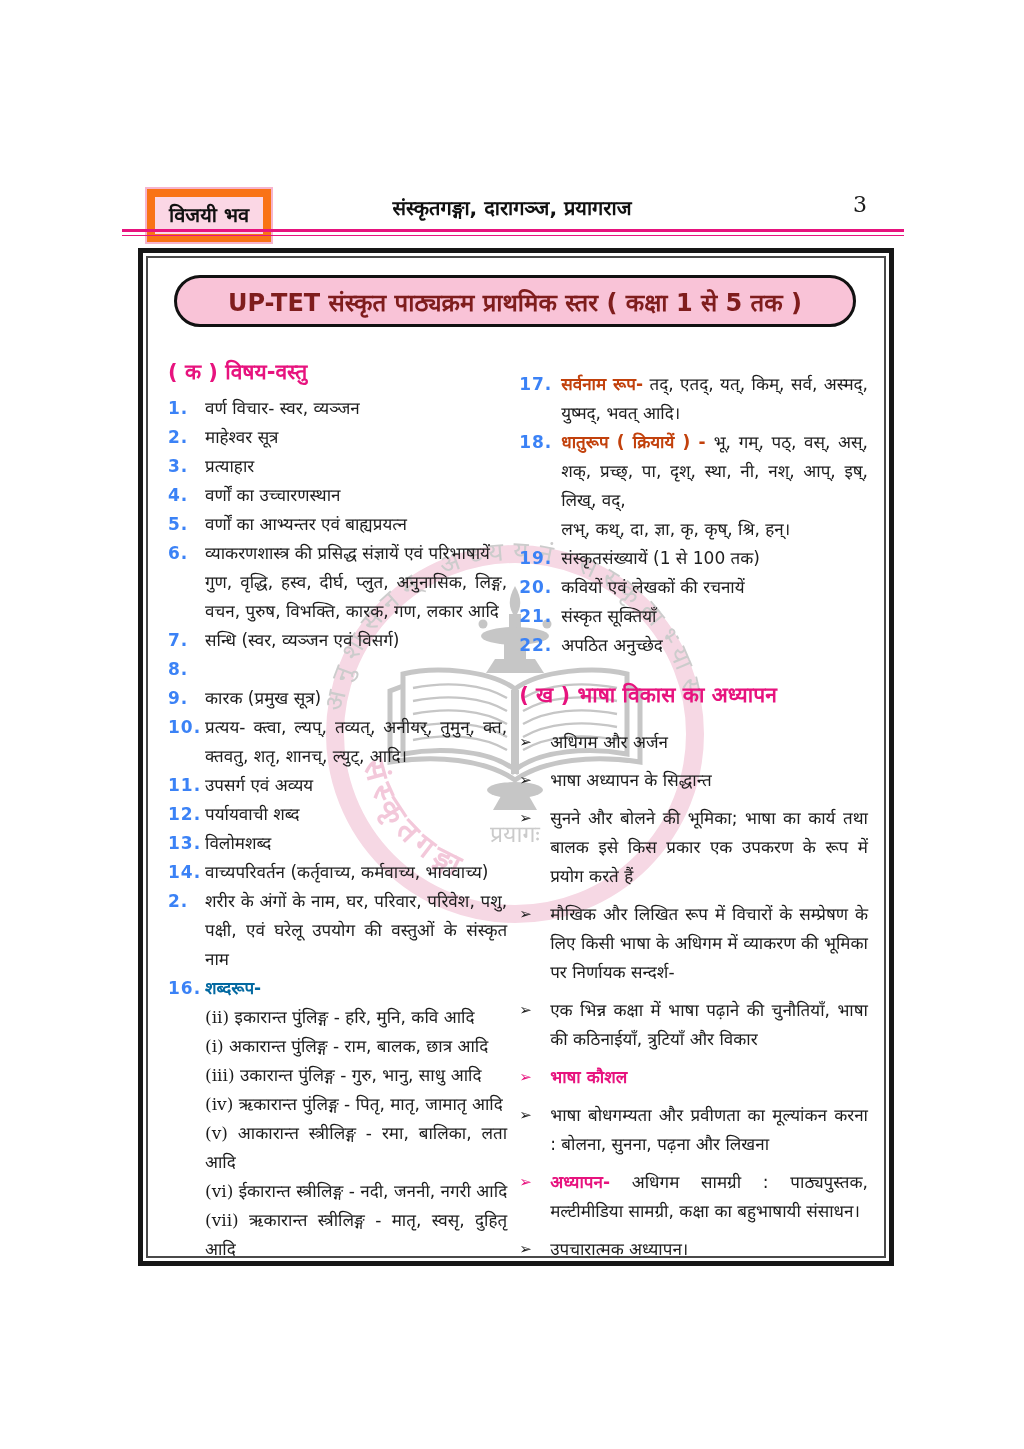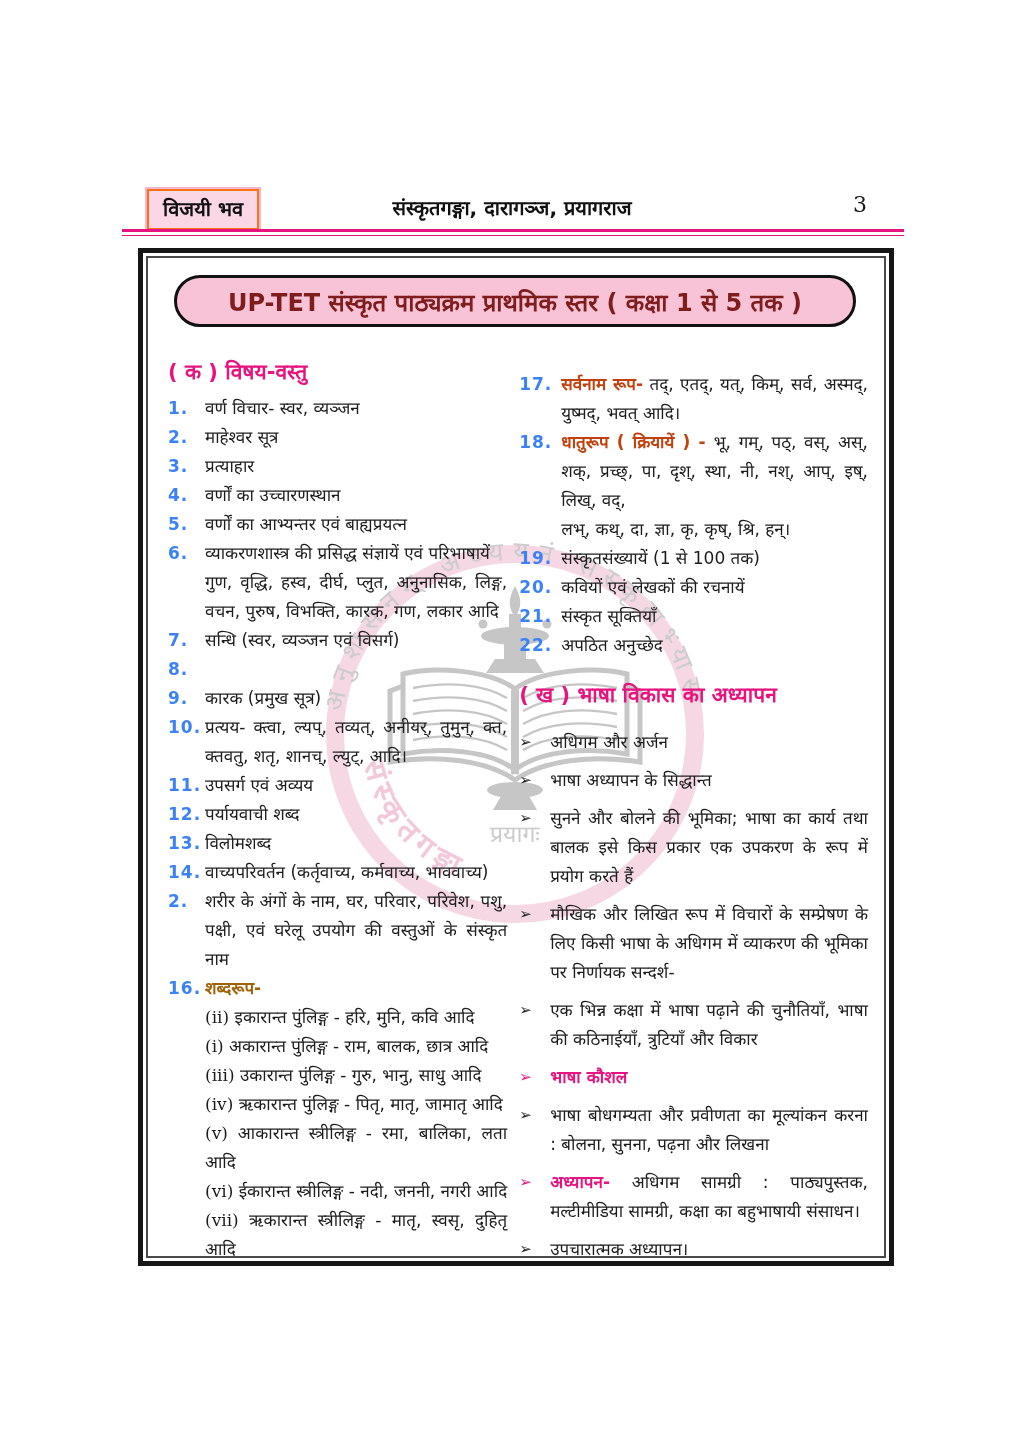--- a/index.html
+++ b/index.html
@@ -2,21 +2,21 @@
 <html><head>
 <meta charset="utf-8">
 <style>
   * { margin:0; padding:0; box-sizing:border-box; }
   html,body { width:1024px; height:1449px; background:#ffffff;
     font-family:"DejaVu Sans","Liberation Sans",sans-serif; color:#1c1c1c; }
   .page { position:relative; width:1024px; height:1449px; background:#fff; overflow:hidden; }
 
   
   .hdr-badge { position:absolute; left:147px; top:189px; padding:4px 14px 6px;
-    background:#fbd7e5; border:2px solid #f97316; box-shadow:0 0 0 2px #f6b4ce;
+    background:#fbd7e5; border:8px solid #f97316; box-shadow:0 0 0 2px #f6b4ce;
     font-size:20px; font-weight:bold; color:#111; }
   .hdr-center { position:absolute; left:312px; top:194px; width:400px; text-align:center;
     font-size:20px; font-weight:bold; color:#111; }
   .hdr-page-no { position:absolute; left:840px; top:192px; width:40px; text-align:center;
     font-family:"DejaVu Serif","Liberation Serif",serif; font-size:22px; }
   .hdr-rule { position:absolute; left:122px; top:229px; width:782px; height:7px;
     border-top:3px solid #e7137e; border-bottom:1px solid #e7137e; }
 
   
   .frame { position:absolute; left:138px; top:248px; width:756px; height:1018px;
@@ -39,21 +39,21 @@
 
   .sec-heading { color:#e7137e; font-weight:bold; font-size:21px; text-align:left; }
   .sec-heading.a { margin:0 0 9px 0; }
   .sec-heading.b { margin:20px 0 20px 0; }
 
   .item { display:flex; line-height:29px; font-size:17px; }
   .item .num { flex:none; width:37px; color:#3b82f6; font-weight:bold; letter-spacing:1px; }
   .col-right .item .num { width:42px; }
   .item .txt { flex:1; text-align:justify; white-space:pre-wrap; }
   .lead { font-weight:bold; }
-  .col-left  .lead { color:#a16207; }
+  .col-left  .lead { color:#0369a1; }
   .col-right .lead { color:#c2410c; }
   .lead:empty { display:none; }
 
   .subitem { line-height:29px; font-size:17px; padding-left:37px; text-align:justify; white-space:pre-wrap; }
   .subitem .roman { font-family:"DejaVu Serif","Liberation Serif",serif; }
 
   .bullet { display:flex; line-height:29px; font-size:17px; margin-bottom:9px; }
   .bullet .arrow { flex:none; width:31px; font-size:15px; color:#222; }
   .bullet .btxt { flex:1; text-align:justify; white-space:pre-wrap; }
   .bullet.accent .arrow, .bullet.accent .lead { color:#e7137e; }

